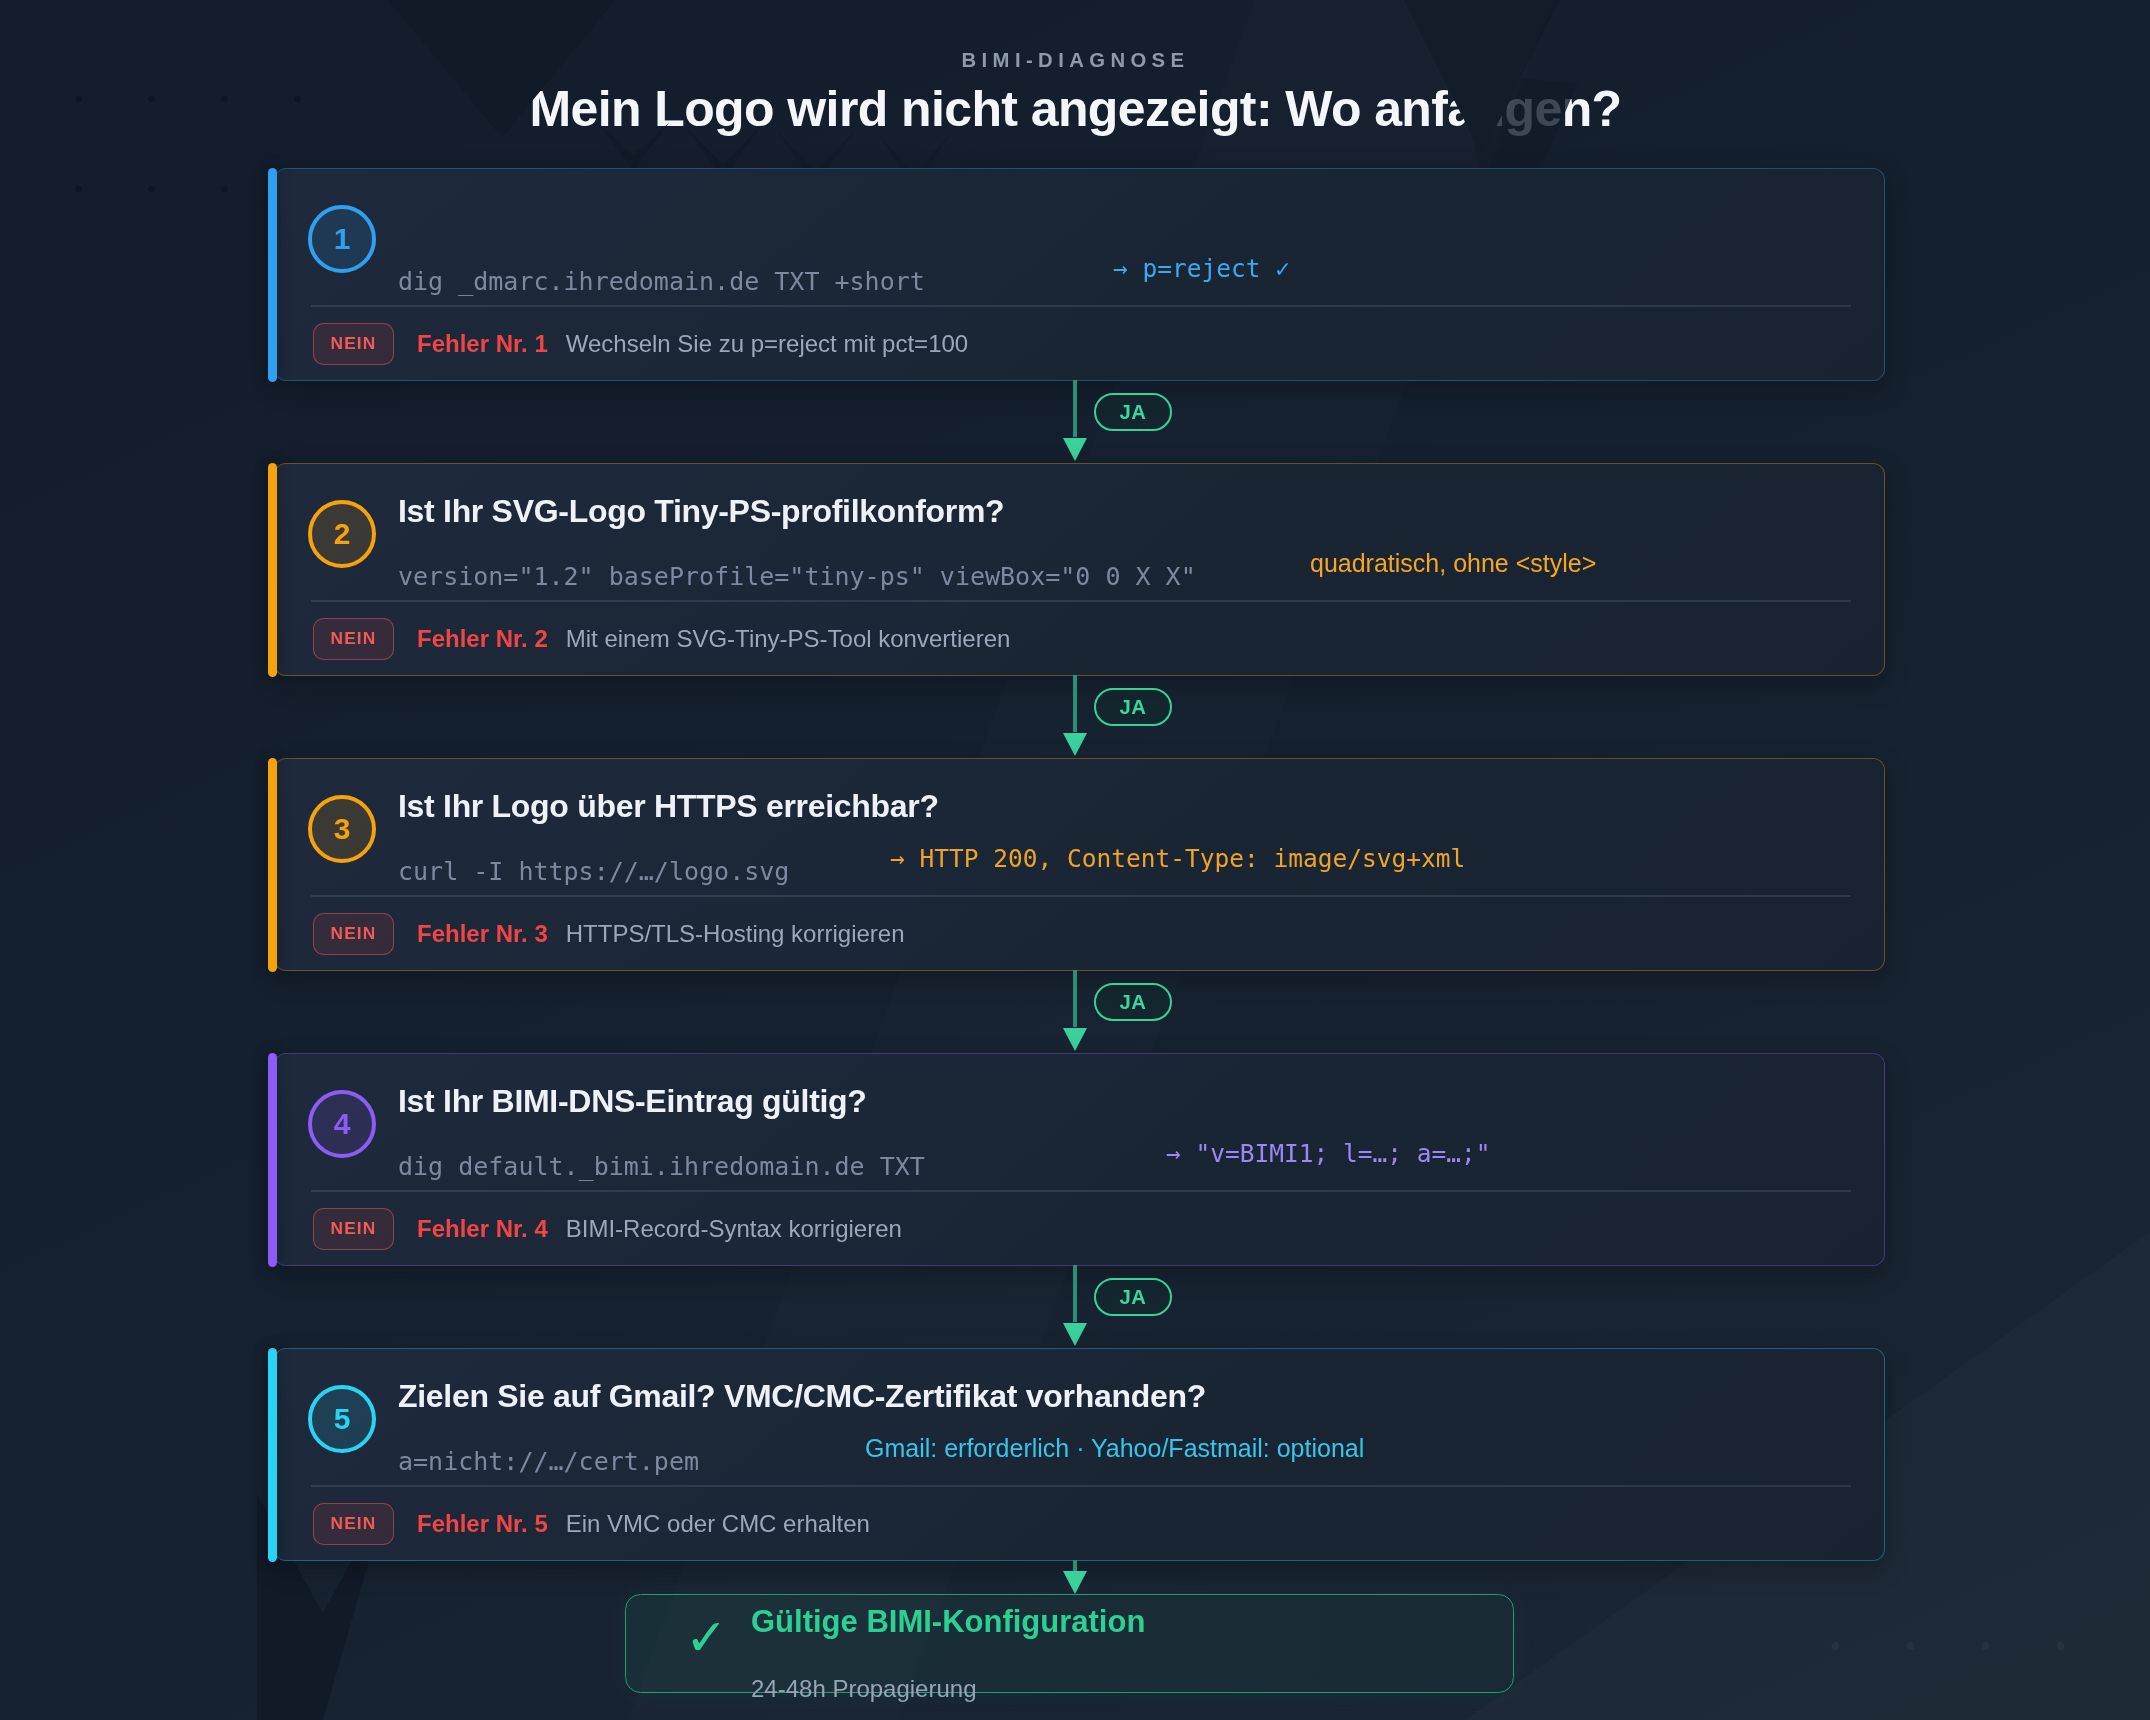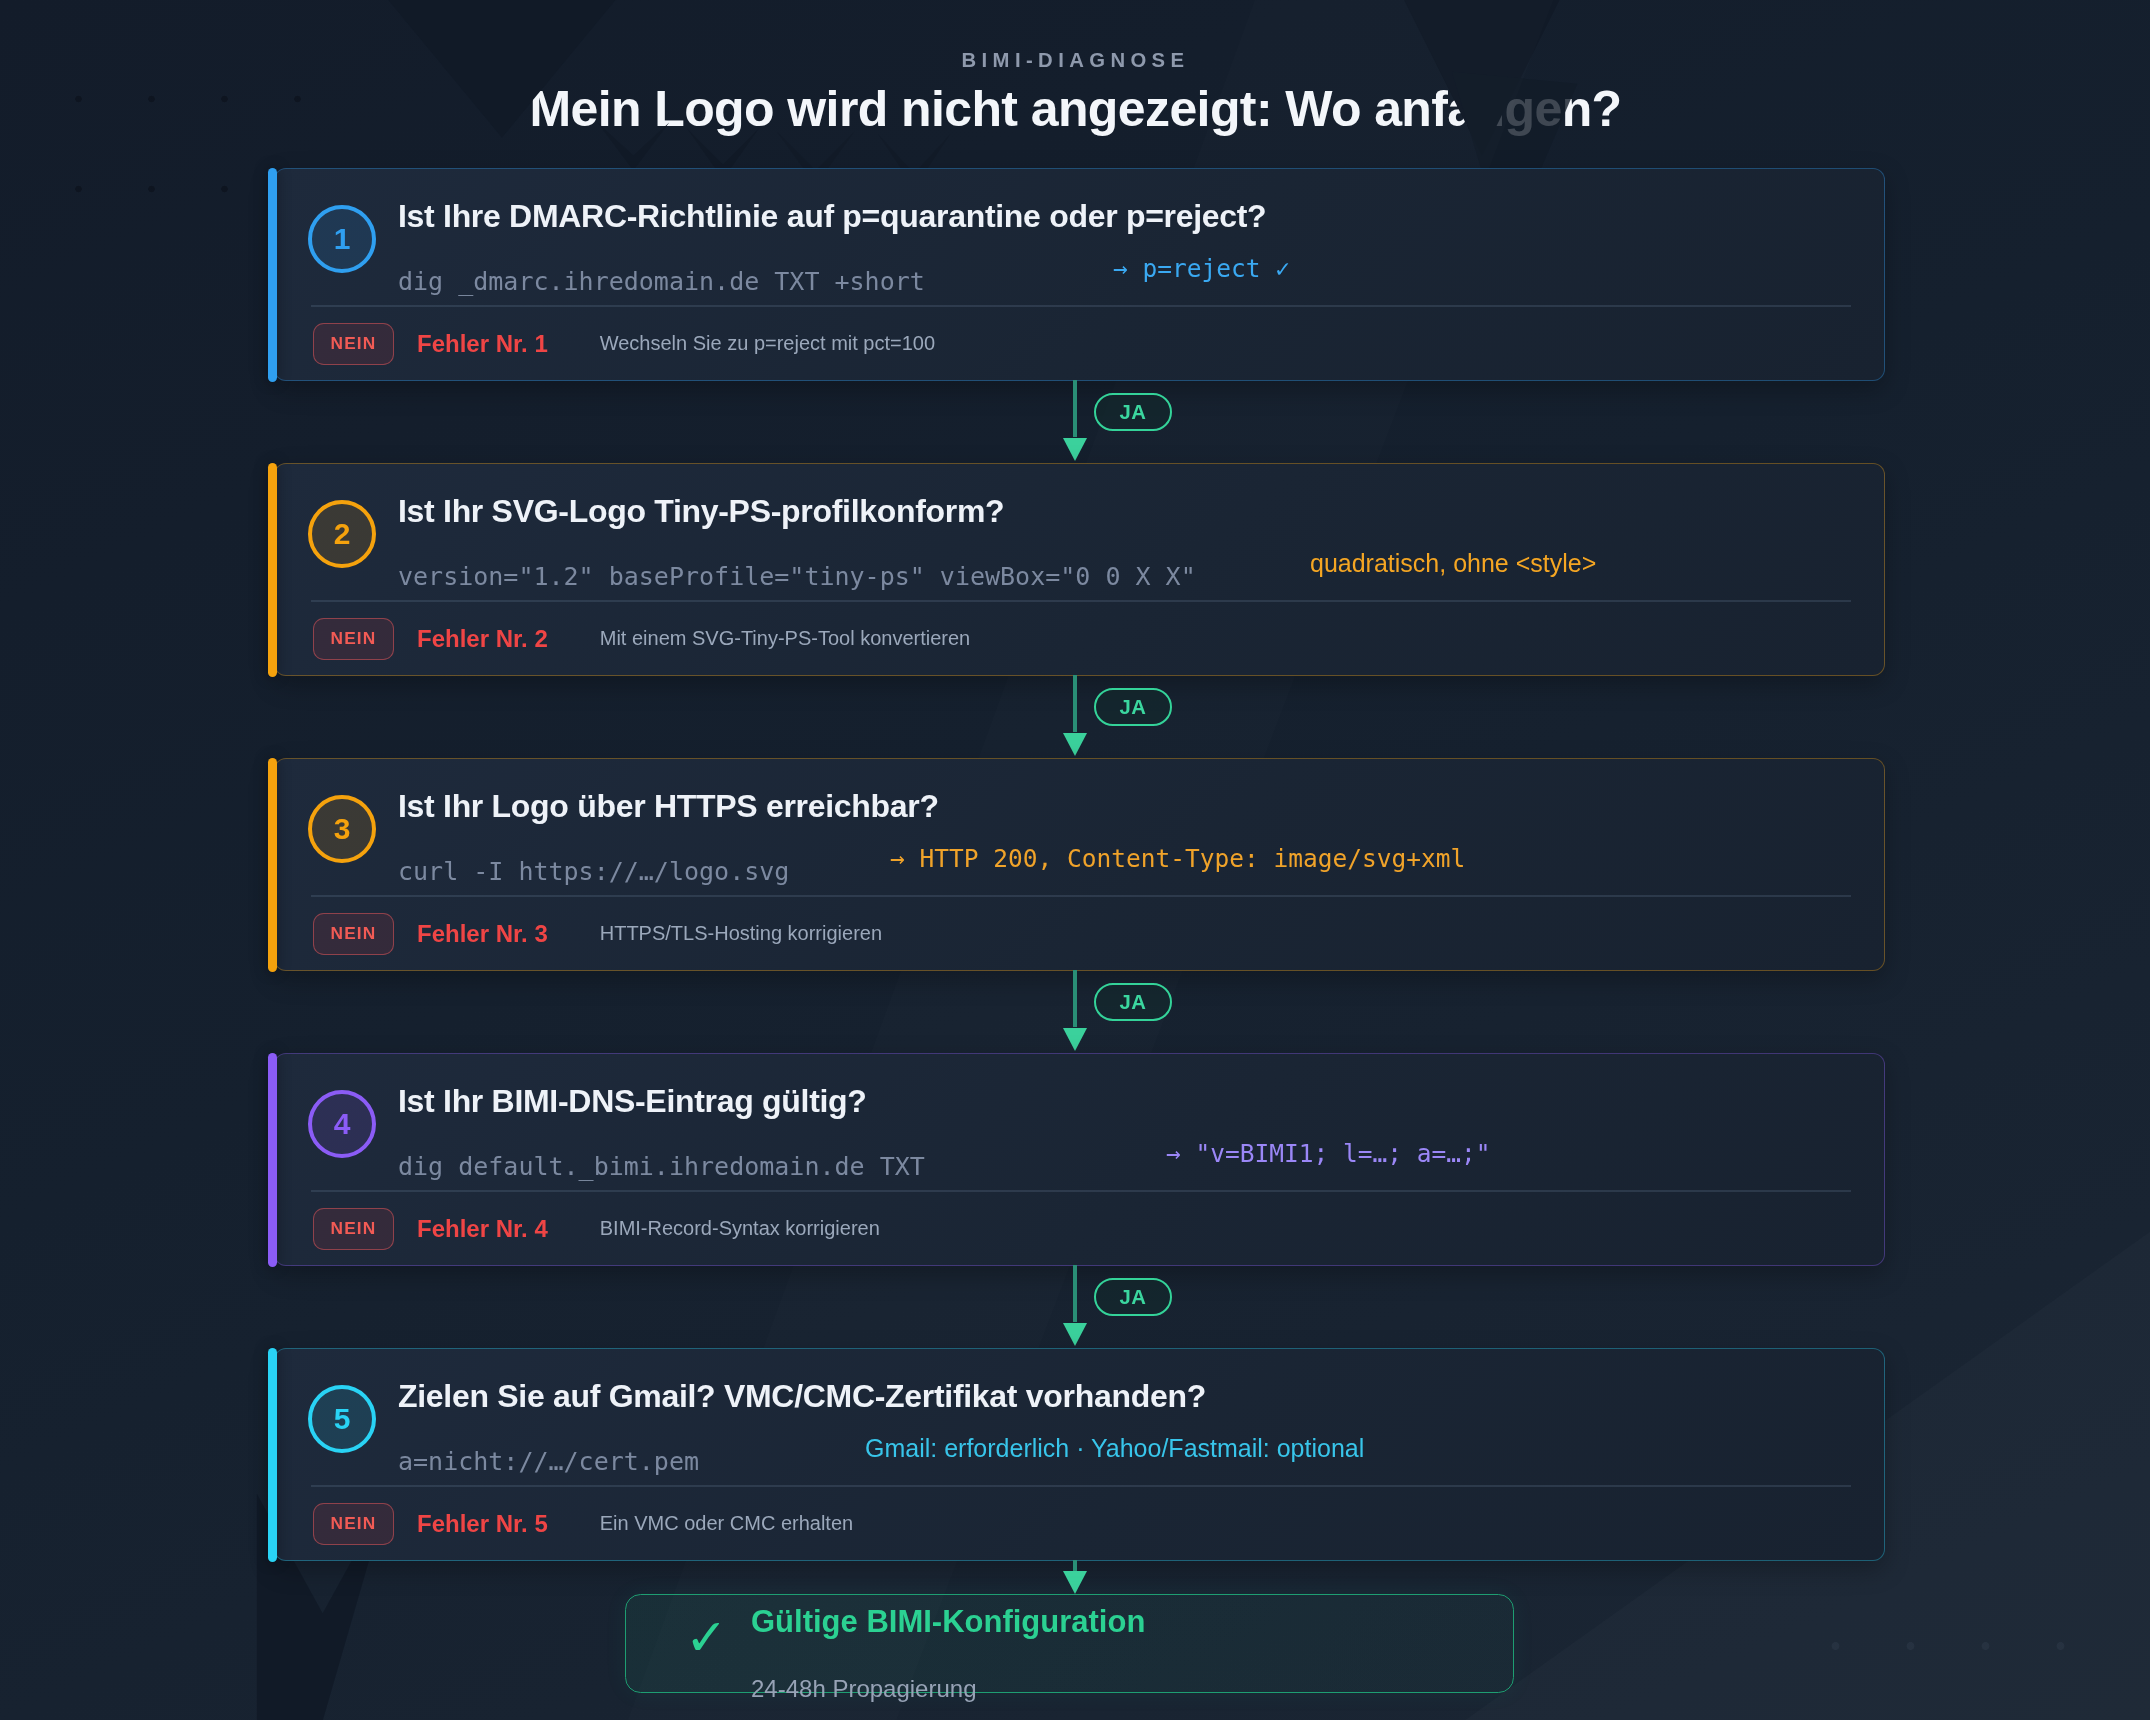--- a/index.html
+++ b/index.html
@@ -48,21 +48,21 @@
   section.card:nth-of-type(5) .annotation { left:590px; }
   .divider { position:absolute; left:36px; right:33px; top:136px; height:1.2px;
     background:rgba(115,135,165,.22); }
   .answer-row { position:absolute; left:38px; top:153px; height:43px;
     display:flex; align-items:center; }
   .nein-badge { width:81px; height:42px; border-radius:10.8px; flex:0 0 auto;
     display:flex; align-items:center; justify-content:center;
     font-size:17.3px; font-weight:700; letter-spacing:1.2px; color:#f25b55;
     background:rgba(200,60,70,.14); border:1.8px solid rgba(220,85,90,.55); }
   .fehler { margin-left:23px; font-size:24px; font-weight:600; color:#ef4545; white-space:nowrap; }
-  .fix { margin-left:52px; font-size:20px; color:#9ba8bb; white-space:nowrap; }
+  .fix { margin-left:18px; font-size:24px; color:#9ba8bb; white-space:nowrap; }
   
   .connector { position:relative; height:82px; }
   .connector .v-line { position:absolute; left:799px; top:-1.2px; width:4.2px;
     height:calc(100% - 25px); background:#2a8f76; }
   .connector .arrow-head { position:absolute; left:789px; bottom:2.4px; width:0; height:0;
     border-left:12.5px solid transparent; border-right:12.5px solid transparent;
     border-top:23px solid #3bd19c; }
   .ja-pill { position:absolute; left:820px; top:12px; width:78px; height:38px;
     border:2.4px solid #34d399; border-radius:20.3px; color:#3bd79f;
     background:rgba(18,42,44,.55); display:flex; align-items:center; justify-content:center;
@@ -105,21 +105,20 @@
 <header>
   <div class="eyebrow">BIMI-DIAGNOSE</div>
   <h1 class="title">Mein Logo wird nicht angezeigt: Wo anfangen?</h1>
 </header>
 
 <main class="flow">
 
   <section class="card" style="--accent: #2f9ff0; border-color: rgba(47, 159, 240, 0.35);">
     <div class="accent-bar"></div>
     <div class="num-circle" style="background: rgba(47, 159, 240, 0.133);">1</div>
-    <div class="q-title">Ist Ihre DMARC-Richtlinie auf p=quarantine oder p=reject?</div>
     <div class="code">dig _dmarc.ihredomain.de TXT +short</div>
     <div class="annotation mono" style="color: rgb(58, 169, 242);">→ p=reject ✓</div>
     <div class="divider"></div>
     <div class="answer-row">
       <span class="nein-badge">NEIN</span>
       <span class="fehler">Fehler Nr. 1</span>
       <span class="fix">Wechseln Sie zu p=reject mit pct=100</span>
     </div>
   </section>
 

